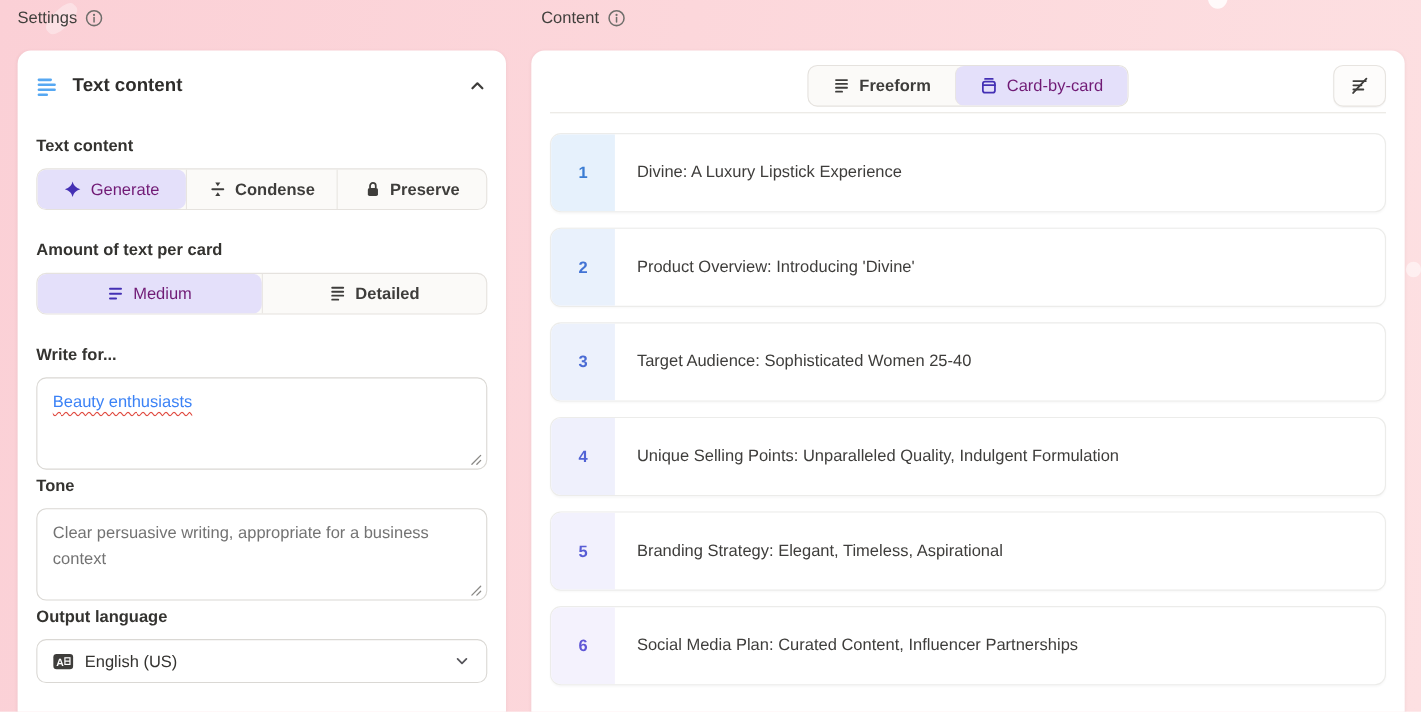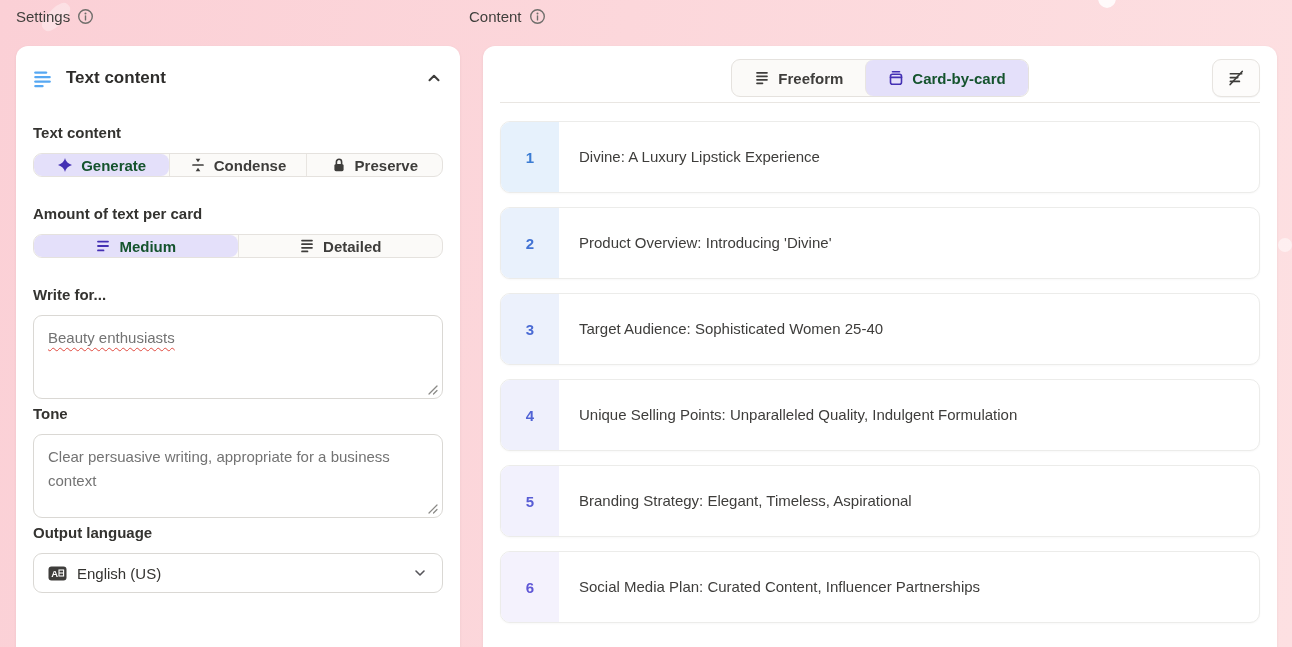--- a/index.html
+++ b/index.html
@@ -11,44 +11,44 @@
     color:#3e3d3b;
   }
   .sparkle { position:absolute; background:#ffffff; opacity:.55; transform:rotate(45deg); border-radius:2px; }
   .sp1 { left:48px; top:0px; width:16px; height:34px; opacity:.35; border-radius:40%; }
   .sp2 { left:1098px; top:-12px; width:18px; height:20px; border-radius:50%; opacity:.85; transform:none; }
   .sp3 { left:1278px; top:238px; width:14px; height:14px; border-radius:50%; opacity:.5; transform:none; }
 
   .top-label { position:absolute; top:8px; display:flex; align-items:flex-start; gap:7px;
     font-size:15px; color:#403f3c; }
   .top-label.settings { left:16px; }
-  .top-label.content  { left:469px; }
+  .top-label.content  { left:492px; }
 
   .panel { position:absolute; top:46px; background:#ffffff; border-radius:12px;
     box-shadow:0 1px 3px rgba(90,40,50,.08); }
   .panel.left  { left:16px;  width:444px; height:640px; padding:14px 17px; }
   .panel.right { left:483px; width:794px; height:640px; padding:13px 17px; }
 
   
   .panel-header { display:flex; align-items:center; gap:14px; height:36px; cursor:pointer; }
   .panel-header .title { font-size:17px; font-weight:700; color:#2e2d2b; flex:1; }
   .field-label { font-size:15px; font-weight:700; color:#343330; margin-top:28px; }
   .field-label.tight { margin-top:6px; }
 
-  .segmented { display:flex; margin-top:12px; height:24px; border:1px solid #e5e2de;
+  .segmented { display:flex; margin-top:12px; height:38px; border:1px solid #e5e2de;
     border-radius:9px; background:#fbfaf8; overflow:hidden; }
   .seg { flex:1; display:flex; align-items:center; justify-content:center; gap:8px;
     font-size:15px; font-weight:600; color:#3e3d3b; cursor:pointer;
     border-left:1px solid #e8e5e1; background:transparent; border-top:none; border-bottom:none; border-right:none; }
   .seg:first-child { border-left:none; }
-  .seg.selected { background:#e4e0fa; border-radius:8px; color:#14532d; font-weight:700; }
+  .seg.selected { background:#e4e0fa; border-radius:8px; color:#701a75; font-weight:400; }
 
   .textarea { margin-top:12px; position:relative; width:410px; height:84px;
     border:1px solid #dad8d4; border-radius:9px; background:#fff;
-    padding:10px 14px; font-size:15px; line-height:24px; color:#737373; cursor:text; }
+    padding:10px 14px; font-size:15px; line-height:24px; color:#3b82f6; cursor:text; }
   .textarea.placeholder { color:#737373; }
   .squiggle { text-decoration-line:underline; text-decoration-style:wavy;
     text-decoration-color:#e04a40; text-decoration-thickness:1px; text-underline-offset:4px; }
   .resize-handle { position:absolute; right:4px; bottom:3px; }
 
   .select { margin-top:12px; display:flex; align-items:center; gap:10px; width:410px; height:40px;
     border:1px solid #dad8d4; border-radius:9px; background:#fff; padding:0 14px; cursor:pointer;
     font-size:15px; color:#343330; }
   .select .chev { margin-left:auto; display:flex; }
 

